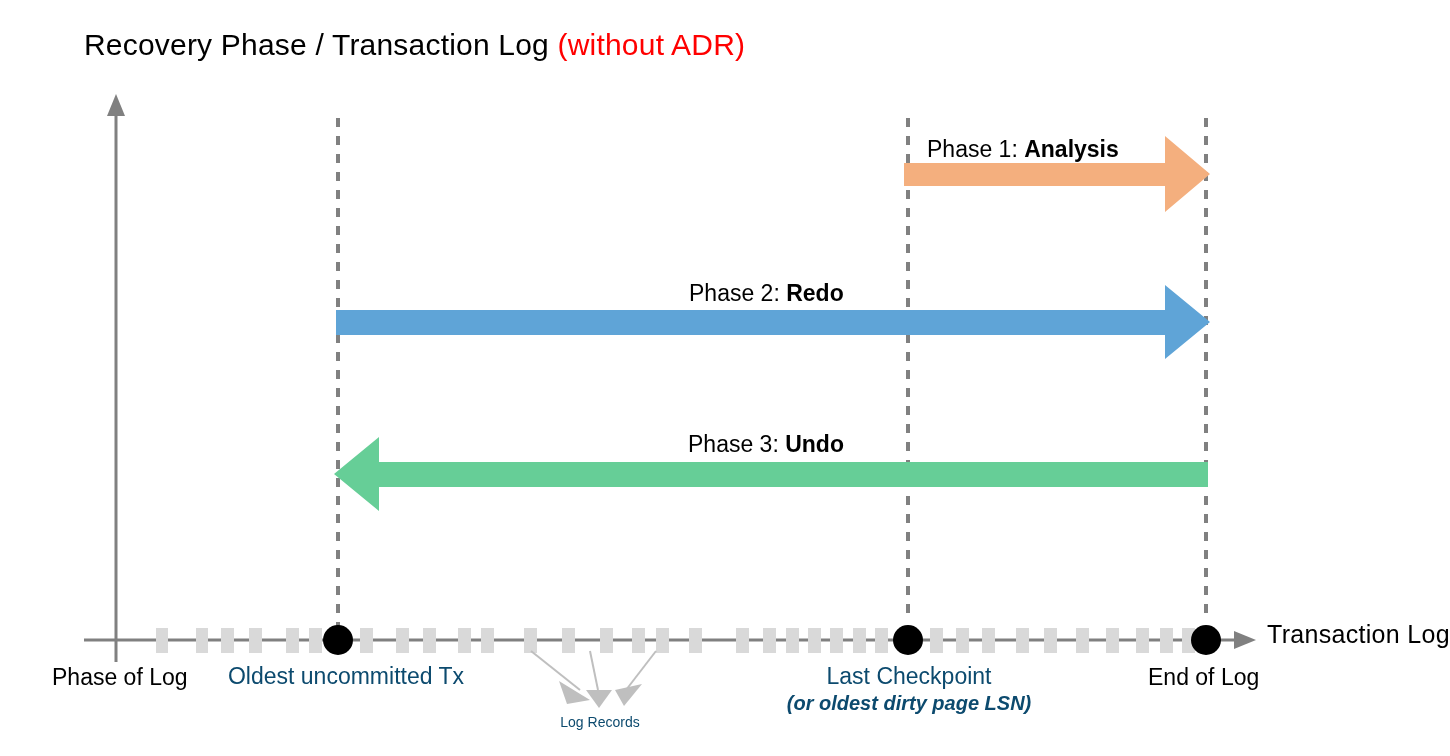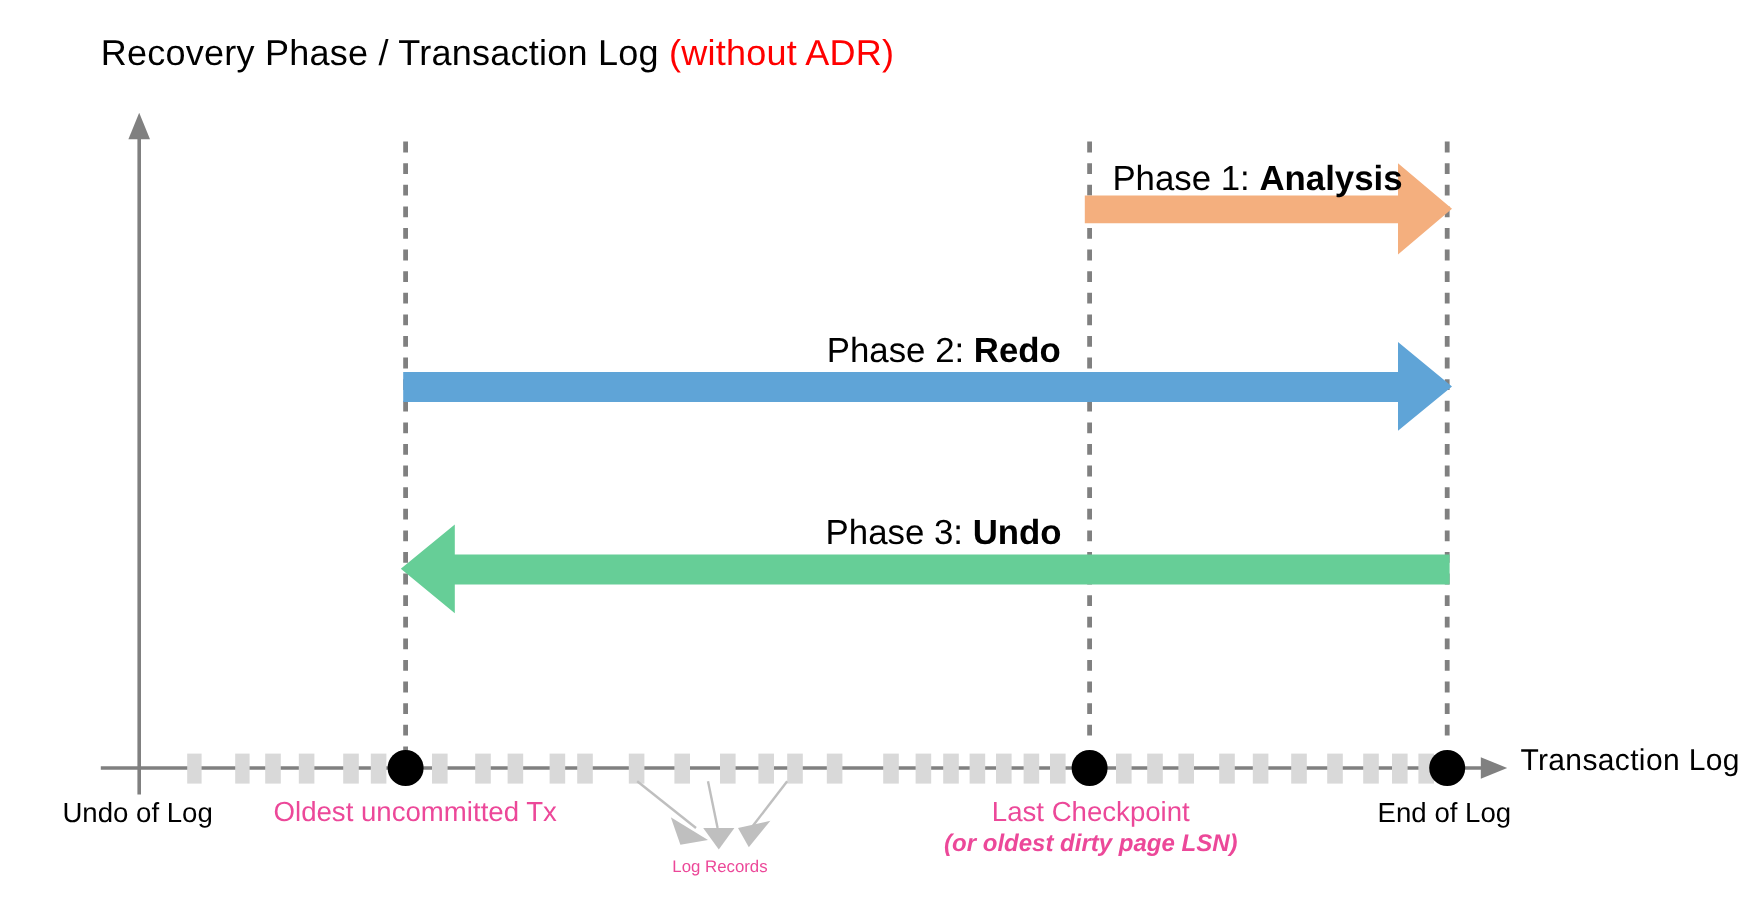--- a/index.html
+++ b/index.html
@@ -38,21 +38,21 @@
     line-height: 40px;
     white-space: nowrap;
     letter-spacing: 0.2px;
   }
   .title .main { color: #000000; }
   .title .sub  { color: #ff0000; }
 
   
   .phase-label {
     position: absolute;
-    font-size: 29px;
+    font-size: 23px;
     line-height: 28px;
     white-space: nowrap;
     color: #000000;
   }
   .phase-label .pl-pre  { font-weight: normal; }
   .phase-label .pl-bold { font-weight: bold; }
 
   #phase1-label { left: 903px; top: 135px; }
   #phase2-label { left: 665px; top: 279px; }
   #phase3-label { left: 664px; top: 430px; }
@@ -71,21 +71,21 @@
     font-size: 25px;
     letter-spacing: 0.3px;
   }
   #start-of-log-label  { left: 28px;  top: 663px; }
   #end-of-log-label    { left: 1124px; top: 663px; }
 
   .point-label {
     position: absolute;
     text-align: center;
     white-space: nowrap;
-    color: #ec4899;
+    color: #0c4a6e;
     font-size: 23px;
     line-height: 29px;
   }
   #oldest-tx-label {
     left: 194px;
     top: 662px;
     width: 256px;
   }
   #checkpoint-label {
     left: 760px;
@@ -207,21 +207,21 @@
   <div class="phase-label" id="phase2-label">
     <span class="pl-pre">Phase 2: </span><span class="pl-bold">Redo</span>
   </div>
 
   <div class="phase-label" id="phase3-label">
     <span class="pl-pre">Phase 3: </span><span class="pl-bold">Undo</span>
   </div>
 
   <div class="axis-caption" id="axis-name-label">Transaction Log</div>
 
-  <div class="axis-caption" id="start-of-log-label">Undo of Log</div>
+  <div class="axis-caption" id="start-of-log-label">Phase of Log</div>
 
   <div class="axis-caption" id="end-of-log-label">End of Log</div>
 
   <div class="point-label" id="oldest-tx-label">
     <span>Oldest uncommitted Tx</span><br>
   </div>
 
   <div class="point-label" id="checkpoint-label">
     <span>Last Checkpoint</span>
     <span class="sub-italic">(or oldest dirty page LSN)</span>

